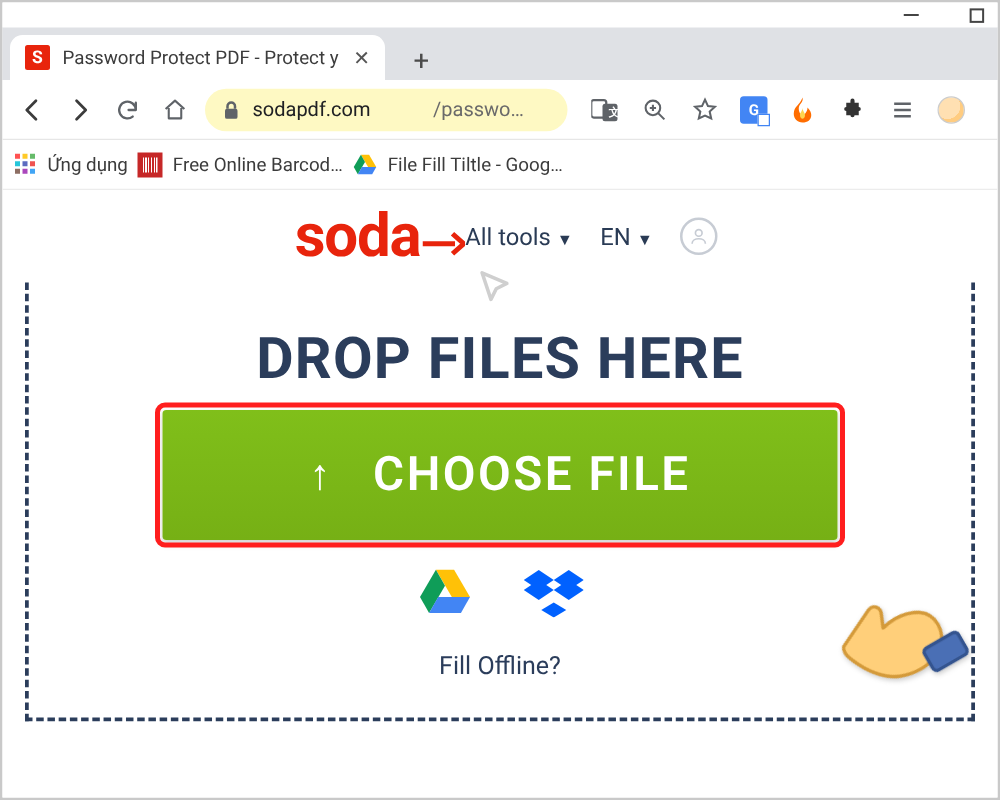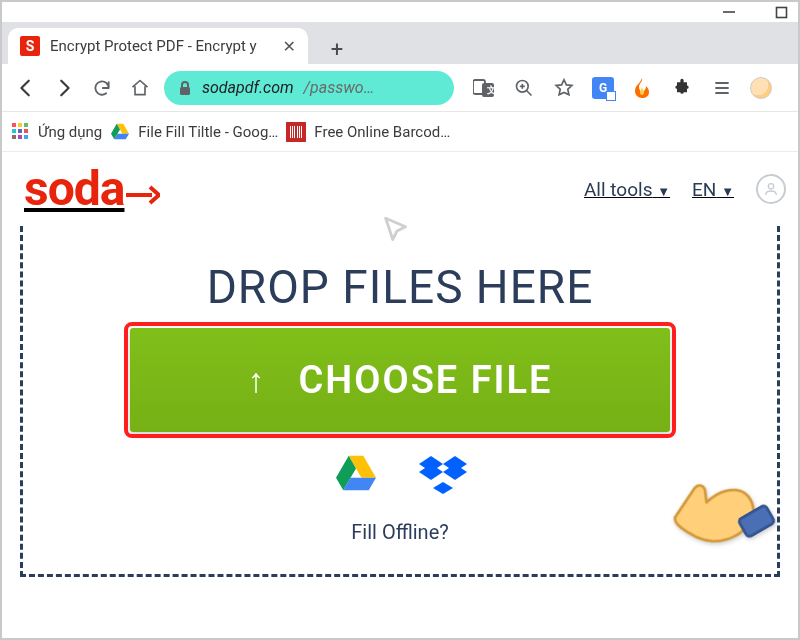--- a/index.html
+++ b/index.html
@@ -17,23 +17,23 @@
   .tabstrip { height: 42px; background: #dfe1e5; display:flex; align-items:flex-end; padding-left: 6px; }
   .tab { background:#fff; height: 36px; border-radius: 10px 10px 0 0; display:flex; align-items:center; padding: 0 12px; gap:10px; min-width: 300px; }
   .tab-favicon { width:20px; height:20px; background:#e8240c; color:#fff; font-weight:700; font-size:14px; display:flex; align-items:center; justify-content:center; border-radius:2px; }
   .tab-title { font-size:15px; color:#3c3c3c; white-space:nowrap; overflow:hidden; text-overflow:ellipsis; flex:1; }
   .tab-close { color:#555; font-size:16px; }
   .newtab { width:30px; height:30px; margin-left:14px; display:flex; align-items:center; justify-content:center; color:#4b4b4b; font-size:22px; }
 
   
   .addr { height: 48px; background:#fff; display:flex; align-items:center; padding: 0 10px; gap:10px; border-bottom:1px solid #e6e6e6; }
   .nav-btn { width:28px; height:28px; display:flex; align-items:center; justify-content:center; color:#5f6368; }
-  .urlbox { flex:1; height:34px; background:#5eead4; border-radius:17px; display:flex; align-items:center; padding:0 14px; gap:10px; color:#5f6368; font-size:16px; max-width: 290px; font-style: italic;}
+  .urlbox { flex:1; height:34px; background:#fef9c3; border-radius:17px; display:flex; align-items:center; padding:0 14px; gap:10px; color:#5f6368; font-size:16px; max-width: 290px;}
   .urlbox .dom { color:#202124; }
-  .urlbox .rest { color:#6a6a6a; }
+  .urlbox .rest { color:#6a6a6a;margin-left:40px; }
   .addr-icons { display:flex; align-items:center; gap:16px; margin-left:8px; }
   .addr-ic { width:24px; height:24px; display:flex; align-items:center; justify-content:center; color:#5f6368; }
   .gtrans { width:22px; height:22px; background:#4285f4; border-radius:3px; display:flex; align-items:center; justify-content:center; color:#fff; font-size:12px; font-weight:700; position:relative;}
   .gtrans::after{content:""; position:absolute; right:-2px; bottom:-2px; width:8px; height:8px; background:#fff; border:1px solid #4285f4;}
   .fire { color:#ff6d00; font-size:20px; }
   .puzzle { color:#333; }
   .avatar { width:22px; height:22px; border-radius:50%; background: radial-gradient(circle at 35% 35%, #ffe0b2 55%, #ffcc80 56%); border:1px solid #ccc; }
 
   
   .bookmarks { height:40px; background:#fff; display:flex; align-items:center; padding:0 10px; gap:8px; border-bottom:1px solid #ececec; font-size:15px; color:#3c3c3c; }
@@ -44,34 +44,34 @@
   .apps-ic span:nth-child(4){background:#26c6da;} .apps-ic span:nth-child(5){background:#5c6bc0;} .apps-ic span:nth-child(6){background:#ef5350;}
   .apps-ic span:nth-child(7){background:#8d6e63;} .apps-ic span:nth-child(8){background:#ab47bc;} .apps-ic span:nth-child(9){background:#42a5f5;}
   .barcode-ic{ width:20px; height:20px; background:#c62828; display:flex; align-items:center; justify-content:center;}
   .barcode-ic::before{content:""; width:12px; height:12px; background:repeating-linear-gradient(90deg,#fff 0 1px, transparent 1px 2.2px);}
   .gdrive-ic { width:20px; height:18px; position:relative; }
   .gdrive-ic svg{display:block;}
 
   
   .page { position:relative; height: calc(100% - 20px - 42px - 48px - 40px); background:#fff; }
 
-  .site-header { height:74px; display:flex; align-items:center; justify-content:space-between; padding:0 12px 0 22px;text-decoration:underline; }
+  .site-header { height:74px; display:flex; align-items:center; justify-content:center; padding:0 12px 0 22px; }
   .logo { display:flex; flex-direction:column; line-height:0.9; }
   .logo-top { font-size:48px; font-weight:700; color:#e8240c; letter-spacing:-1px; display:flex; align-items:center;}
   .logo-top .arrow { margin-left:2px; display:inline-block; }
   .logo-bottom { font-size:17px; font-weight:700; color:#3c3c3c; letter-spacing:1px; margin-top:4px;}
   .logo-bottom .pdf{ color:#e8240c; }
   .site-menu { display:flex; align-items:center; gap:22px; color:#2a3b55; font-size:19px; }
   .site-menu .caret{ font-size:13px; color:#2a3b55; }
   .profile-circle{ width:30px; height:30px; border:2px solid #c7ccd4; border-radius:50%; display:flex; align-items:center; justify-content:center; color:#c7ccd4;}
 
   .dropzone-wrap { padding: 0 18px; }
   .dropzone { border:3px dashed #2b3d5b; border-top:none; padding: 28px 30px 30px; text-align:center; position:relative; }
   .cursor-ic { position:absolute; top:-12px; left:50%; transform:translateX(-20px); color:#cfcfcf; }
-  .dz-heading { font-size:46px; font-weight:400; color:#2b3d5b; letter-spacing:1px; margin-top:6px; white-space:nowrap;}
+  .dz-heading { font-size:46px; font-weight:700; color:#2b3d5b; letter-spacing:1px; margin-top:6px; white-space:nowrap;}
 
   .choose-wrap { position:relative; margin: 14px auto 22px; width: 540px; }
   .red-frame { position:absolute; inset:-6px; border:4px solid #ff1e1e; border-radius:8px; pointer-events:none;}
   .choose-btn { width:100%; height:104px; background:#7cb518; background:linear-gradient(#80bf1a,#76b015); color:#fff; font-size:38px; font-weight:600; letter-spacing:2px; display:flex; align-items:center; justify-content:center; gap:32px; border:none; border-radius:3px; box-shadow: 0 3px 6px rgba(0,0,0,.18);}
   .choose-btn .up { font-size:34px; }
 
   .cloud-row { display:flex; justify-content:center; gap:40px; margin-top:6px;}
   .cloud-row svg{ display:block; }
 
   .footer-q { margin-top:26px; font-size:20px; color:#2b3d5b; }
@@ -95,21 +95,21 @@
     <span class="win-btn">
       <svg width="13" height="13">
           <rect x="1.5" y="1.5" width="10" height="10" fill="none" stroke="#444" stroke-width="1.6"></rect>
         </svg>
     </span>
   </div>
 
   <div class="tabstrip">
     <div class="tab">
       <span class="tab-favicon">S</span>
-      <span class="tab-title">Encrypt Protect PDF - Encrypt y</span>
+      <span class="tab-title">Password Protect PDF - Protect y</span>
       <span class="tab-close">✕</span>
     </div>
     <div class="newtab">+</div>
   </div>
 
   <div class="addr">
     <span class="nav-btn">
       <svg width="22" height="22" viewBox="0 0 24 24">
           <path d="M15 4l-8 8 8 8" fill="none" stroke="#3c3c3c" stroke-width="2.4" stroke-linecap="round" stroke-linejoin="round"></path>
         </svg>
@@ -188,34 +188,34 @@
           <span></span>
           <span></span>
           <span></span>
           <span></span>
           <span></span>
           <span></span>
           <span></span>
           <span></span>
         </span>
       <span>Ứng dụng</span>
+    </div>
+    <div class="bm">
+      <span class="barcode-ic"></span>
+      <span>Free Online Barcod…</span>
     </div>
     <div class="bm">
       <span class="gdrive-ic">
         <svg width="20" height="18" viewBox="0 0 24 22">
             <path d="M8 1h8l7 12h-8z" fill="#ffc107"></path>
             <path d="M1 13l7-12 4 7-7 12z" fill="#0f9d58"></path>
             <path d="M23 13l-4 7H5l4-7z" fill="#4285f4"></path>
           </svg>
       </span>
       <span>File Fill Tiltle - Goog…</span>
-    </div>
-    <div class="bm">
-      <span class="barcode-ic"></span>
-      <span>Free Online Barcod…</span>
     </div>
   </div>
 
   <div class="page">
 
     <div class="site-header">
       <div class="logo">
         <span class="logo-top">
           <span>soda</span>
           <span class="arrow">

